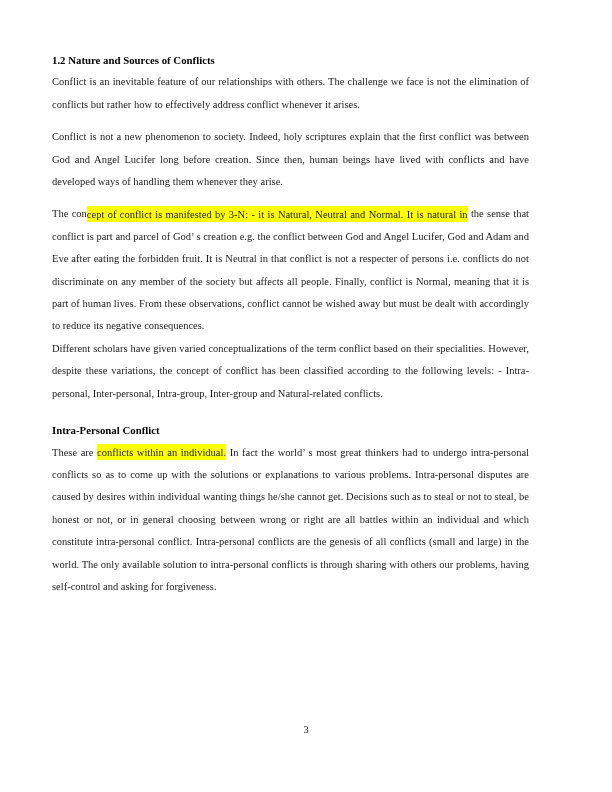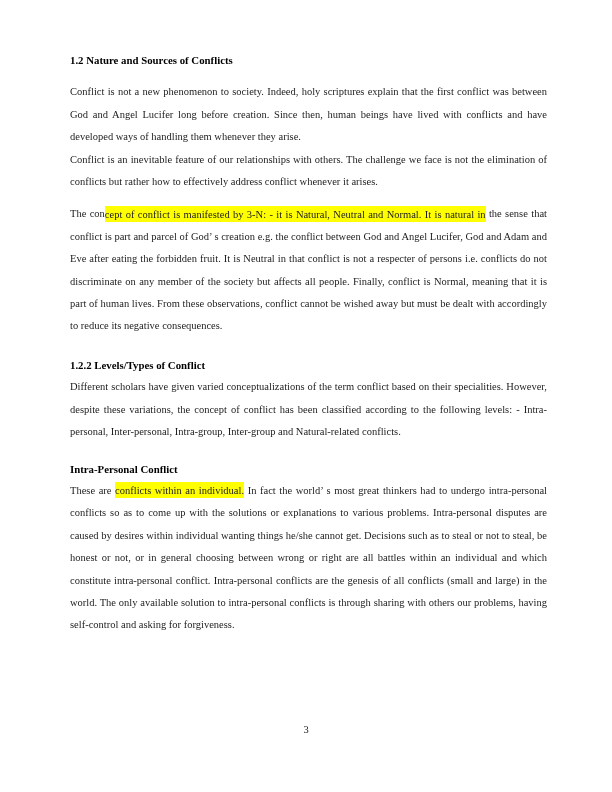--- a/index.html
+++ b/index.html
@@ -12,21 +12,21 @@
     width: 612px;
     height: 792px;
     background: #ffffff;
     font-family: "Liberation Serif", "DejaVu Serif", serif;
     color: #1c1c1c;
     overflow: hidden;
     box-sizing: border-box;
   }
   .content {
     position: absolute;
-    left: 70px;
+    left: 52px;
     top: 49px;
     width: 477px;
   }
   .heading {
     margin: 0;
     font-size: 10.8px;
     line-height: 22.4px;
     font-weight: bold;
     color: #000000;
     text-align: left;
@@ -60,27 +60,26 @@
 </style>
 </head>
 <body>
 
 <div class="page">
   <div class="content">
 
     <h2 class="heading">1.2 Nature and Sources of Conflicts</h2>
 
 
+    <p class="body-text">Conflict is an inevitable feature of our relationships with others. The challenge we face is not the elimination of conflicts but rather how to effectively address conflict whenever it arises.</p>
+
     <p class="body-text gap-para">Conflict is not a new phenomenon to society. Indeed, holy scriptures explain that the first conflict was between God and Angel Lucifer long before creation. Since then, human beings have lived with conflicts and have developed ways of handling them whenever they arise.</p>
-
-    <p class="body-text">Conflict is an inevitable feature of our relationships with others. The challenge we face is not the elimination of conflicts but rather how to effectively address conflict whenever it arises.</p>
 
     <p class="body-text gap-para"><span>The con</span><mark class="hl" style="background: rgb(255, 255, 0);">cept of conflict is manifested by 3-N: - it is Natural, Neutral and Normal. It is natural in</mark><span> the sense that conflict is part and parcel of God’ s creation e.g. the conflict between God and Angel Lucifer, God and Adam and Eve after eating the forbidden fruit. It is Neutral in that conflict is not a respecter of persons i.e. conflicts do not discriminate on any member of the society but affects all people. Finally, conflict is Normal, meaning that it is part of human lives. From these observations, conflict cannot be wished away but must be dealt with accordingly to reduce its negative consequences.</span></p>
 
-    <h3 class="heading gap-section">1.2.2 Levels/Types of Conflict</h3>
 
     <p class="body-text">Different scholars have given varied conceptualizations of the term conflict based on their specialities. However, despite these variations, the concept of conflict has been classified according to the following levels: - Intra-personal, Inter-personal, Intra-group, Inter-group and Natural-related conflicts.</p>
 
     <h3 class="heading gap-subsection">Intra-Personal Conflict</h3>
 
     <p class="body-text"><span>These are </span><mark class="hl" style="background: rgb(255, 255, 0);">conflicts within an individual.</mark><span> In fact the world’ s most great thinkers had to undergo intra-personal conflicts so as to come up with the solutions or explanations to various problems. Intra-personal disputes are caused by desires within individual wanting things he/she cannot get. Decisions such as to steal or not to steal, be honest or not, or in general choosing between wrong or right are all battles within an individual and which constitute intra-personal conflict. Intra-personal conflicts are the genesis of all conflicts (small and large) in the world. The only available solution to intra-personal conflicts is through sharing with others our problems, having self-control and asking for forgiveness.</span></p>
 
   </div>
 
   <div class="page-number">3</div>

